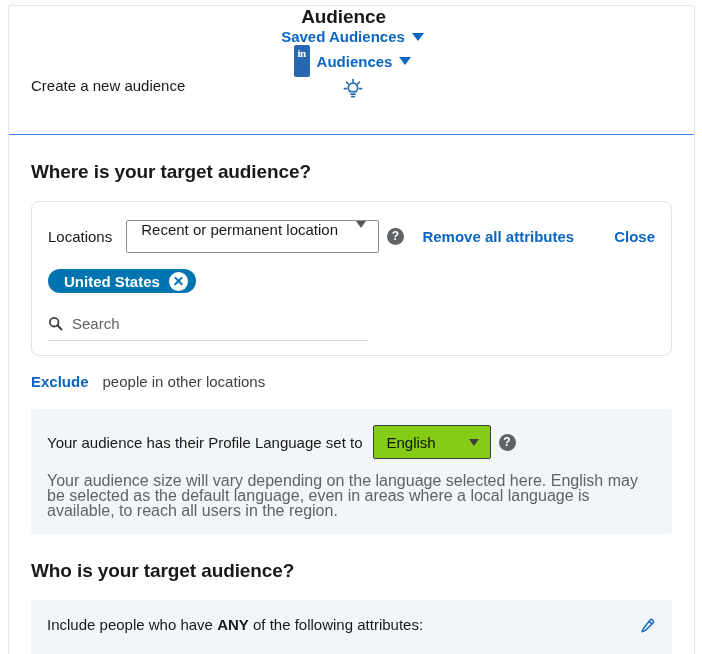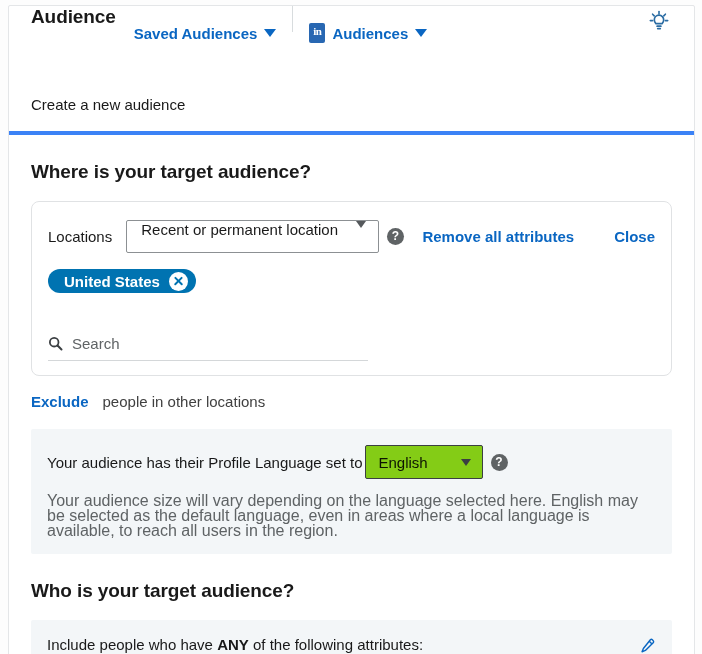--- a/index.html
+++ b/index.html
@@ -35,22 +35,24 @@
     border: 1px solid #e4e6e8;
     border-radius: 2px;
     box-sizing: border-box;
     overflow: hidden;
   }
 
   
   .card-header {
     height: 54px;
     display: flex;
+    align-items: center;
     padding: 0 20px 0 22px;
     box-sizing: border-box;
+    flex-direction: column;
   }
   .header-title {
     font-size: 19px;
     font-weight: bold;
     letter-spacing: -0.1px;
     color: #000000e6;
     margin-right: 18px;
   }
   .header-link {
     display: flex;
@@ -70,21 +72,21 @@
     border-top: 8px solid #0a66c2;
     display: inline-block;
   }
   .header-divider {
     width: 1px;
     height: 26px;
     background: #d8dcde;
     margin: 0 16px;
   }
   .li-logo {
-    width: 16px; height: 20px;
+    width: 16px; height: 32px;
     background: #2867b2;
     border-radius: 2px;
     color: #fff;
     font-size: 11px;
     font-weight: bold;
     line-height: 16px;
     text-align: center;
     font-family: "Liberation Serif", serif;
     letter-spacing: -0.5px;
   }
@@ -93,24 +95,24 @@
     width: 30px; height: 30px;
     display: flex; align-items: center; justify-content: center;
     cursor: pointer;
   }
 
   
   .card-subheader {
     height: 75px;
     padding: 0 22px;
     display: flex;
-    align-items: center;
+    align-items: flex-start;
     padding-top: 17px;
     box-sizing: border-box;
-    border-bottom: 4px solid #3b82f6;
+    border-bottom: 1px solid #3b82f6;
   }
   .subheader-text {
     font-size: 15px;
     color: #000000e6;
   }
 
   
   .card-body { padding: 0 22px; }
 
   .section-title {
@@ -218,21 +220,21 @@
     left: 4px; top: 8.5px;
     width: 11px; height: 2.2px;
     background: #0073b1;
     border-radius: 1px;
   }
   .chip-x:before { transform: rotate(45deg); }
   .chip-x:after  { transform: rotate(-45deg); }
 
   
   .search-wrap {
-    margin-top: 42px;
+    margin-top: 22px;
     width: 320px;
     border-bottom: 1px solid #d4d7d9;
     display: flex;
     align-items: center;
     padding-bottom: 8px;
   }
   .search-icon {
     width: 15px; height: 15px;
     margin-right: 9px;
     flex: none;
@@ -275,21 +277,21 @@
     box-sizing: border-box;
   }
   .lang-panel { margin-top: 19px; }
   .lang-row {
     display: flex;
     align-items: center;
   }
   .lang-text {
     font-size: 15px;
     color: #000000e6;
-    margin-right: 2px;
+    margin-right: 10px;
   }
   .lang-select {
     height: 34px;
     width: 118px;
     border: 1px solid #3b3f42;
     border-radius: 2px;
     background: #84cc16;
     display: flex;
     align-items: center;
     justify-content: space-between;

